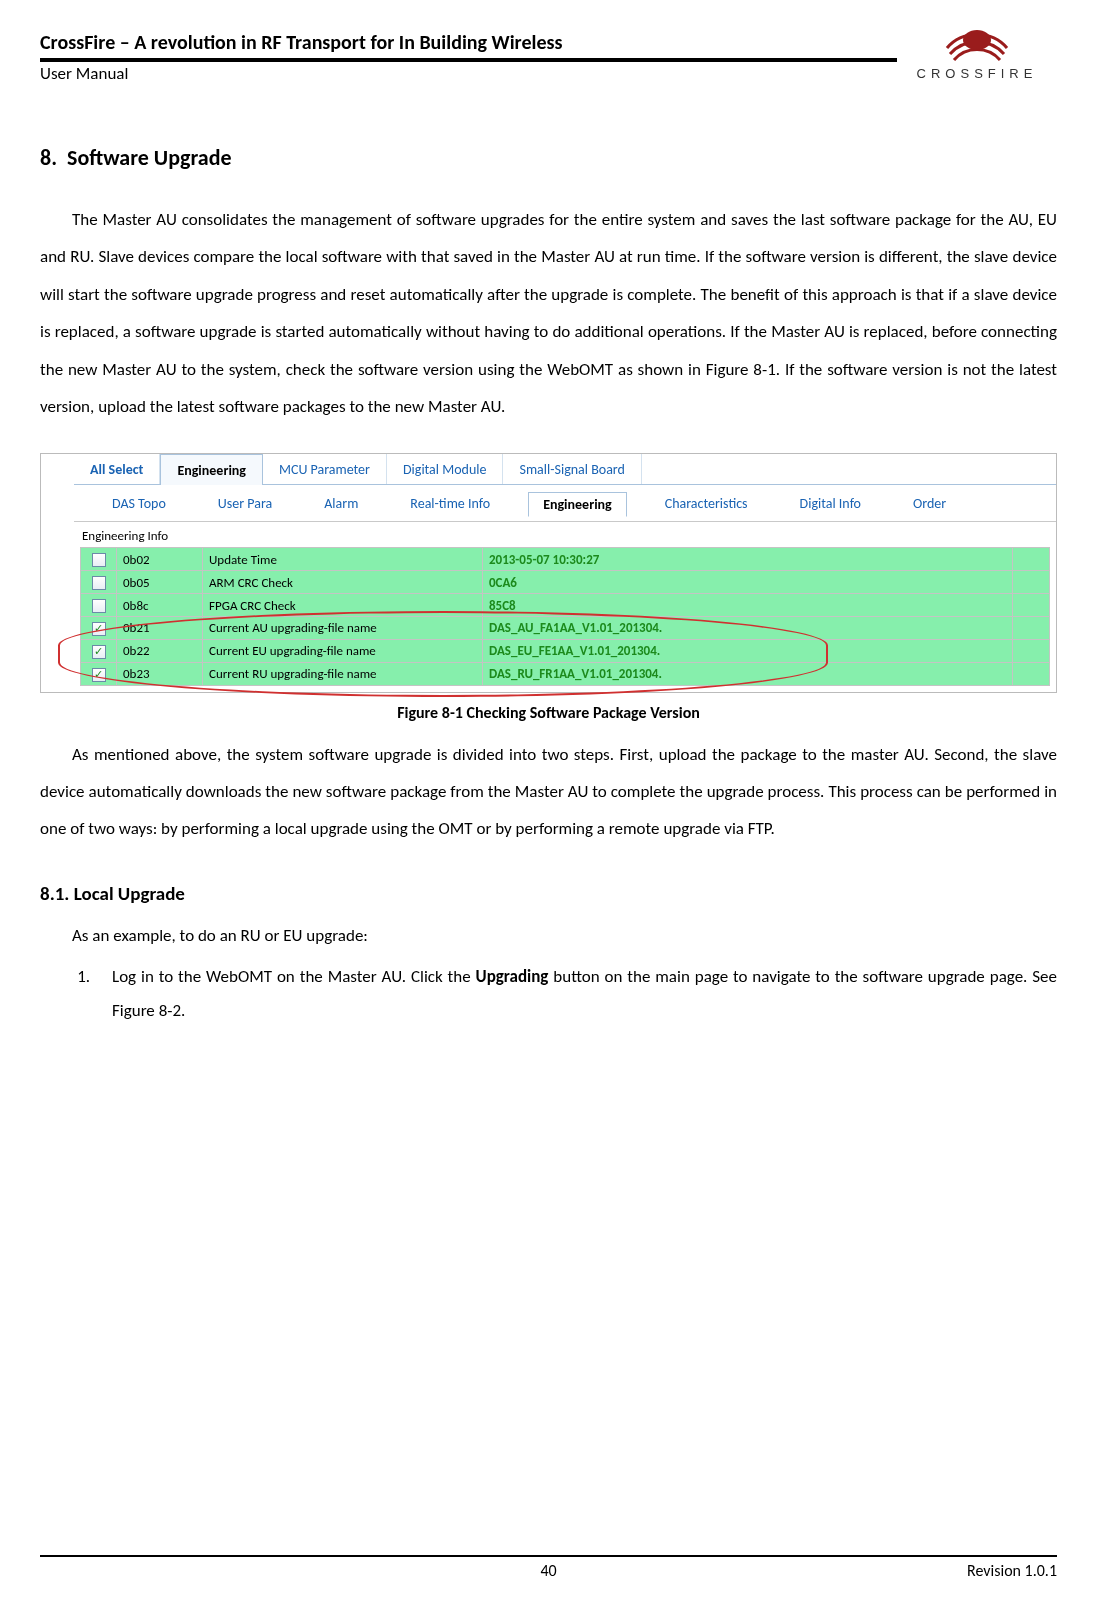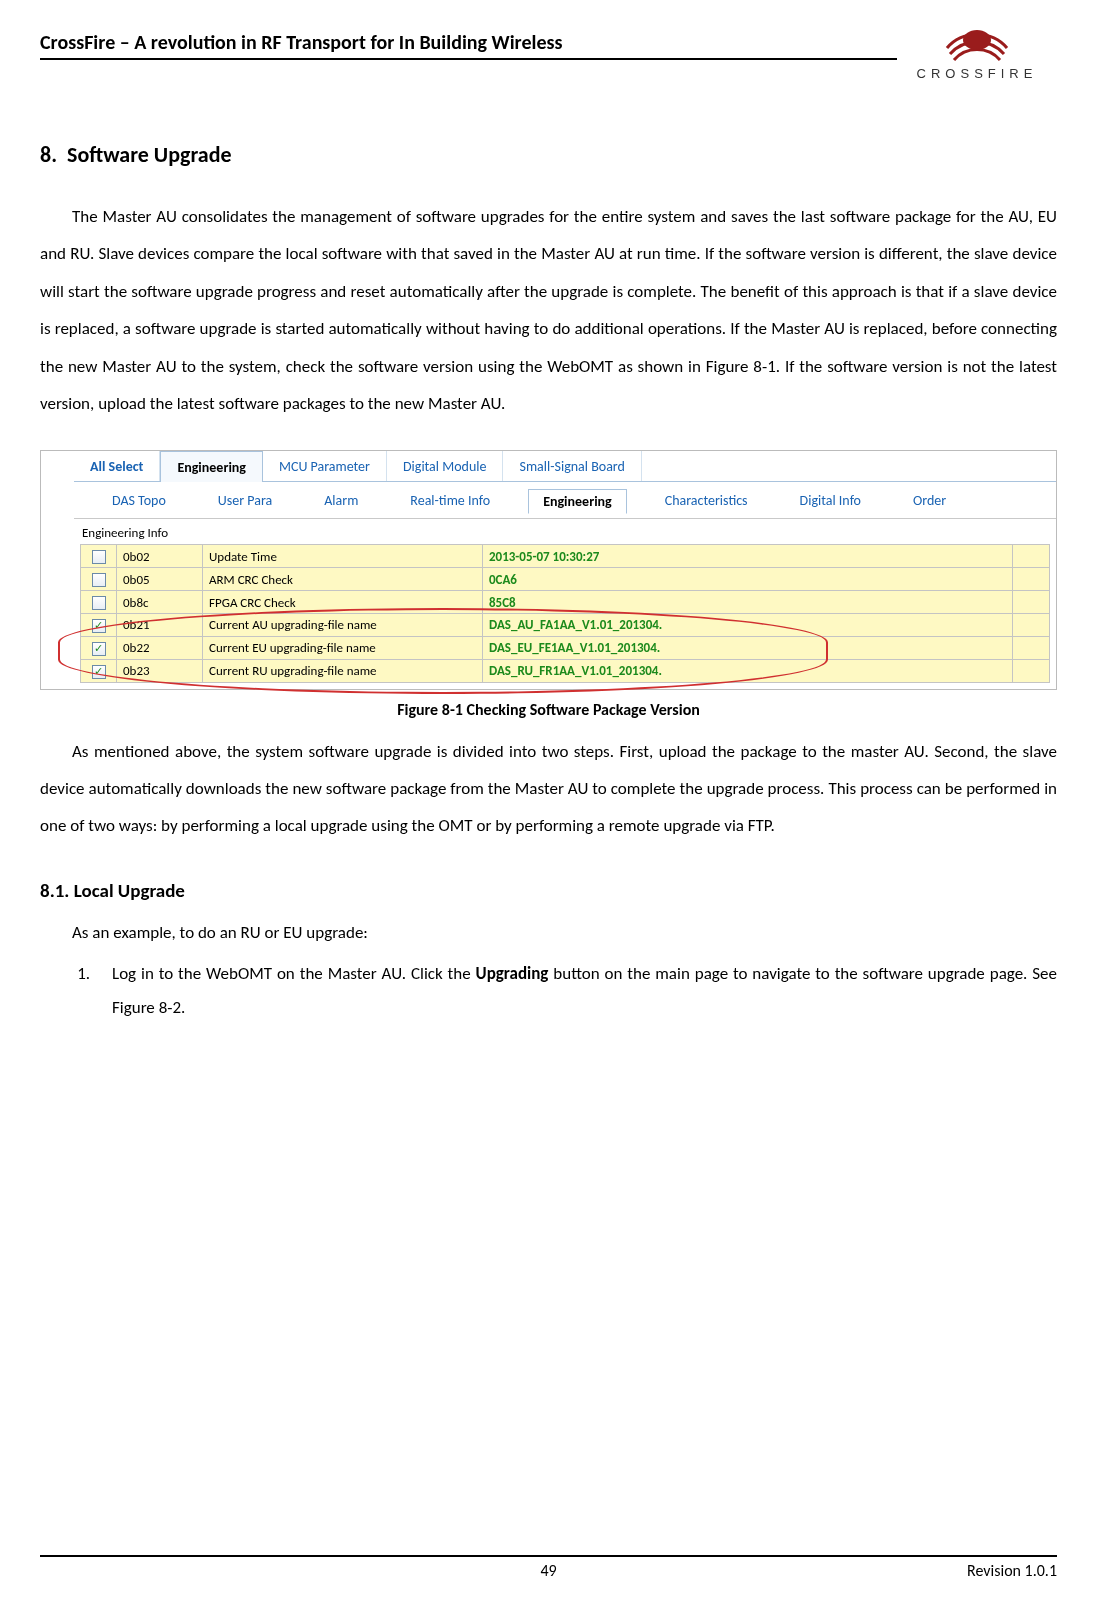--- a/index.html
+++ b/index.html
@@ -124,21 +124,21 @@
   }
   table.grid {
     border-collapse: collapse;
     width: 100%;
     font-size: 13px;
   }
   table.grid td {
     border: 1px solid #c4c4c4;
     padding: 3px 6px;
     height: 22px;
-    background: #fef9c3;
+    background: #86efac;
   }
   table.grid td.chk { width: 36px; text-align: center; }
   table.grid td.code { width: 86px; }
   table.grid td.lbl { width: 280px; }
   table.grid td.val { font-weight: bold; }
   .val-green { color: #1c8a1c; }
   .checkbox {
     display: inline-block;
     width: 14px; height: 14px;
     border: 1px solid #6b8aa8;
@@ -184,20 +184,21 @@
 </head>
 <body>
 
 <div class="page">
 
   <div class="header-row">
     <div class="header-left">
       <div class="title-rule-wrap">
         <p class="doc-title">CrossFire – A revolution in RF Transport for In Building Wireless</p>
       </div>
+      <p class="doc-subtitle">User Manual</p>
     </div>
     <div class="logo">
       <svg width="70" height="38" viewBox="0 0 70 38">
         <path d="M5 22 C 20 4, 50 4, 65 22" stroke="#9a1c1c" stroke-width="3" fill="none"></path>
         <path d="M8 28 C 22 12, 48 12, 62 28" stroke="#9a1c1c" stroke-width="3" fill="none"></path>
         <path d="M12 34 C 24 20, 46 20, 58 34" stroke="#9a1c1c" stroke-width="3" fill="none"></path>
         <ellipse cx="35" cy="14" rx="14" ry="10" fill="#9a1c1c"></ellipse>
       </svg>
       <div class="logo-text">CROSSFIRE</div>
     </div>
@@ -292,17 +293,17 @@
   <p class="body">As an example, to do an RU or EU upgrade:</p>
 
   <ol class="steps">
     <li>
       <span>Log in to the WebOMT on the Master AU. Click the </span><strong>Upgrading</strong><span> button on the main page to navigate to the software upgrade page. See Figure 8-2.</span>
     </li>
   </ol>
 
   <div class="footer">
     <span></span>
-    <span class="pgnum">49</span>
+    <span class="pgnum">40</span>
     <span>Revision 1.0.1</span>
   </div>
 
 </div>
 
 </body></html>

